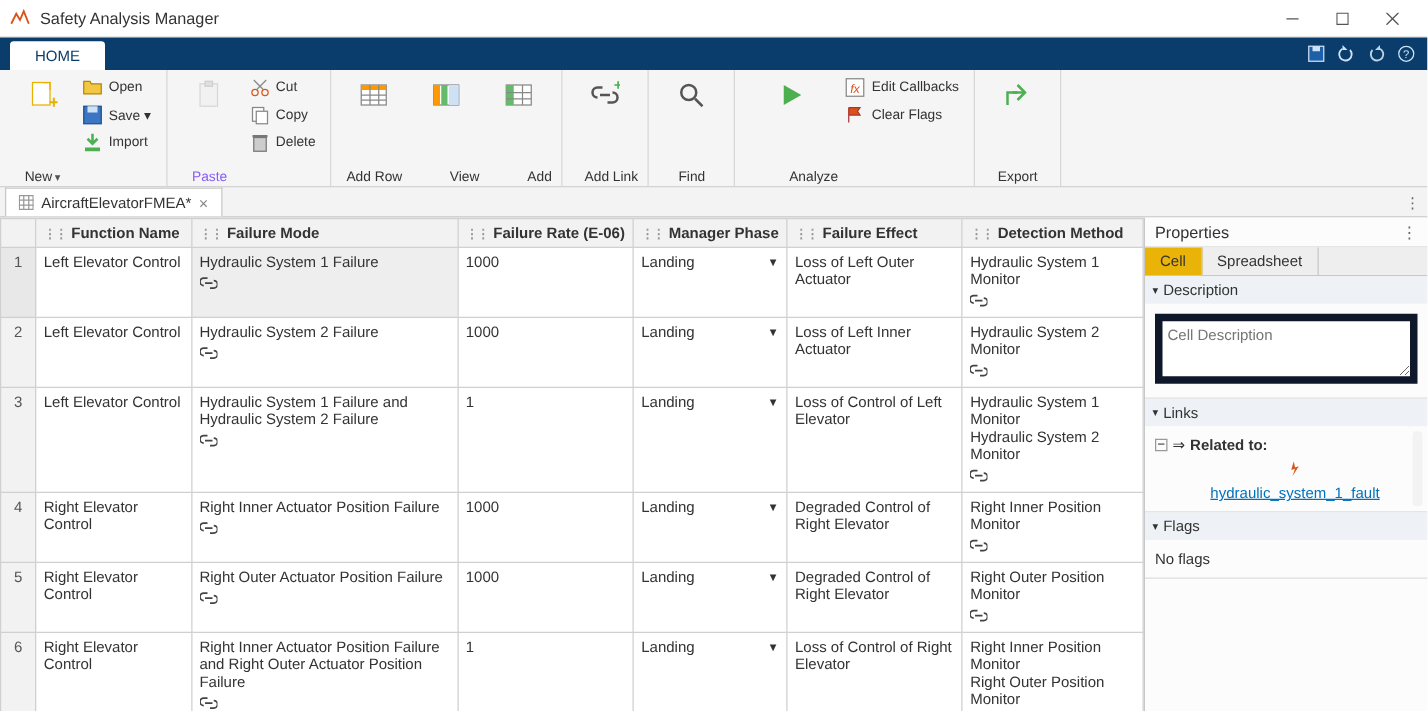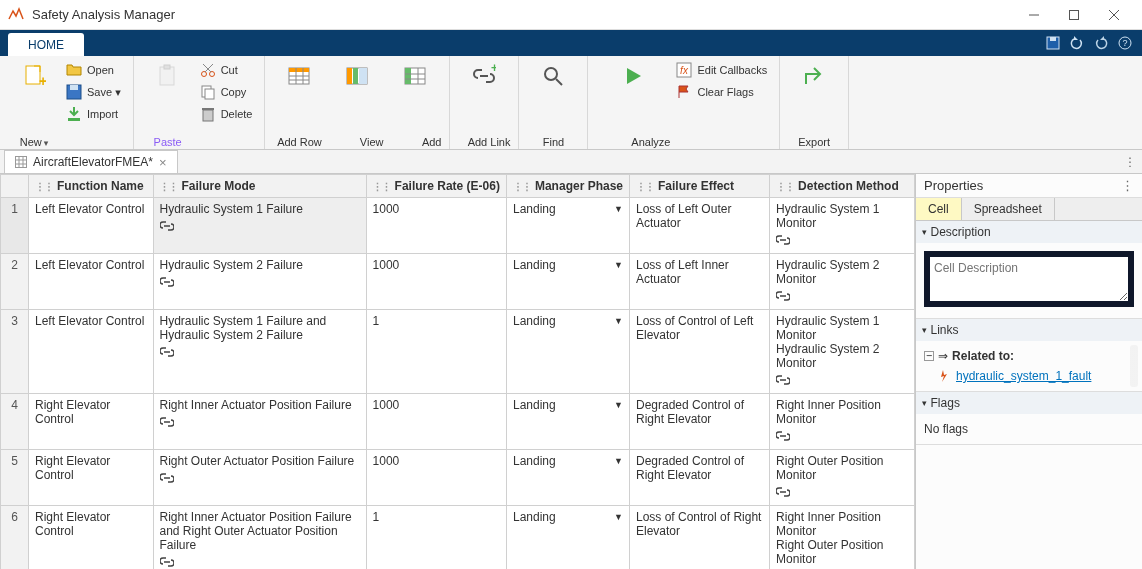--- a/index.html
+++ b/index.html
@@ -60,30 +60,30 @@
 table.sheet td .link-icon { display: inline-block; margin-top: 4px; color: #555; }
 table.sheet td.flight { white-space: nowrap; position: relative; }
 table.sheet td.flight .dd { position: absolute; right: 6px; top: 6px; font-size: 9px; color: #333; }
 table.sheet th.corner { width: 28px; }
 
 
 .proppane .head { display: flex; align-items: center; padding: 4px 8px; font-size: 13px; border-bottom: 1px solid #ddd; }
 .proppane .head .dots { margin-left: auto; color: #666; }
 .proppane .ptabs { display: flex; border-bottom: 1px solid #c8c8c8; background: #eee; }
 .proppane .ptab { padding: 4px 12px; font-size: 12px; border-right: 1px solid #c8c8c8; cursor: pointer; }
-.proppane .ptab.active { background: #fef9c3; }
+.proppane .ptab.active { background: #eab308; }
 .section { border-bottom: 1px solid #ddd; }
 .section .shead { display: flex; align-items: center; gap: 4px; padding: 4px 6px; background: #eef2f6; font-size: 12px; }
 .section .shead .tri { font-size: 9px; }
 .section .sbody { padding: 8px; }
 textarea.desc { width: 100%; height: 56px; resize: both; font-family: inherit; font-size: 12px; padding: 4px; border: 6px solid #0f172a; }
 .linkrow { display: flex; align-items: flex-start; gap: 4px; font-size: 12px; }
 .linkrow .box { font-family: monospace; font-size: 10px; border: 1px solid #999; width: 10px; height: 10px; display: inline-flex; align-items: center; justify-content: center; line-height: 1; margin-top: 2px; }
 .linkrow .rel { font-weight: bold; }
-.linkitem { display: flex; align-items: center; gap: 6px; margin-top: 6px; padding-left: 14px; }
+.linkitem { display: flex; align-items: center; gap: 6px; margin-top: 6px; padding-left: 14px; flex-direction: column; }
 .linkitem a { color: #0072bd; text-decoration: underline; font-size: 12px; }
 .flagtxt { font-size: 12px; }
 .scrollhint { position: relative; }
 .scrollhint::after { content: ""; position: absolute; right: 4px; top: 4px; bottom: 4px; width: 8px; background: linear-gradient(#ddd,#ddd); border-radius: 3px; opacity: 0.3; }
 svg { display: block; }
 </style>
 </head>
 <body>
 
 <div class="titlebar">

